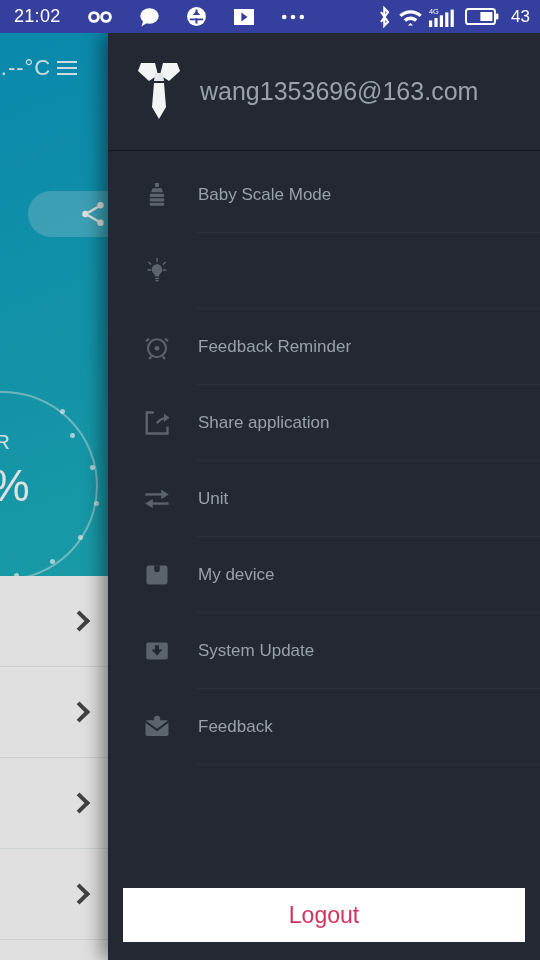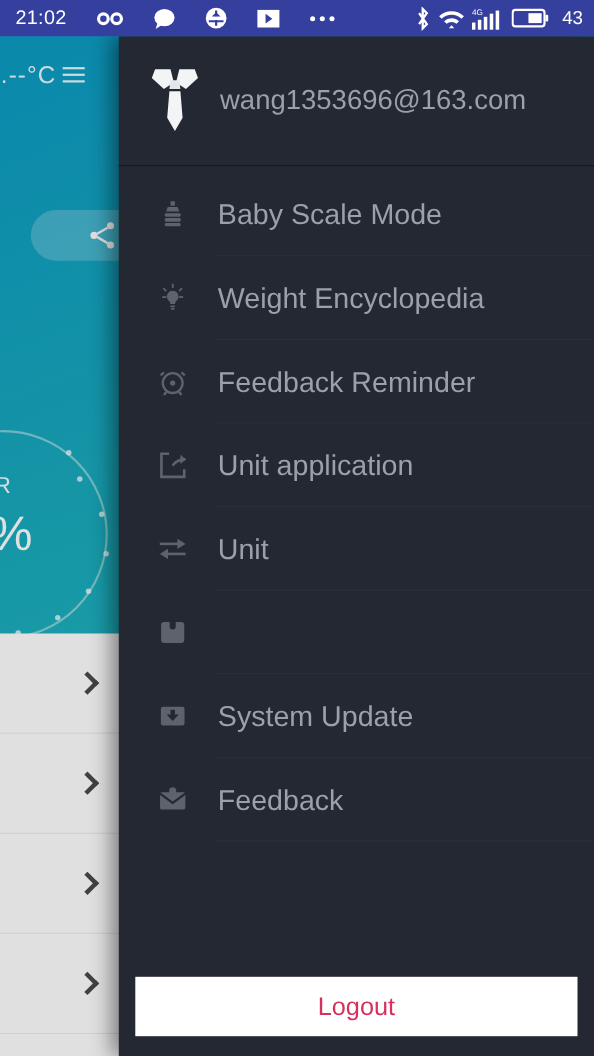--- a/index.html
+++ b/index.html
@@ -102,21 +102,21 @@
     position:relative;
   }
   .menu-item .sep{
     position:absolute; left:88px; right:0; bottom:0; height:1px;
     background:rgba(255,255,255,.035);
   }
   .mi-icon{
     width:46px; flex:none; display:flex; align-items:center; justify-content:center;
     opacity:.78;
   }
-  .mi-label{ margin-left:18px; color:#9aa1ab; font-size:26px; }
+  .mi-label{ margin-left:18px; color:#9aa1ab; font-size:17px; }
 
   #logout-wrap{ flex:none; padding:0 15px 18px 15px; }
   #logout-btn{
     height:54px; background:#ffffff; border:none; width:100%;
     color:#d6315e; font-size:23px; font-family:"Liberation Sans", sans-serif;
     display:flex; align-items:center; justify-content:center;
   }
 </style>
 </head>
 <body>
@@ -214,21 +214,20 @@
             <path d="M12 6.6a4.2 4.2 0 0 0-2.6 7.5c.5.4.8 1 .8 1.6v.6h3.6v-.6c0-.6.3-1.2.8-1.6A4.2 4.2 0 0 0 12 6.6z"></path>
             <rect x="10.2" y="17.3" width="3.6" height="1.3" rx=".6"></rect>
             <rect x="10.6" y="19.2" width="2.8" height="1.2" rx=".6"></rect>
             <rect x="11.4" y="1.6" width="1.3" height="3"></rect>
             <rect x="4.4" y="10.6" width="3" height="1.3"></rect>
             <rect x="16.6" y="10.6" width="3" height="1.3"></rect>
             <rect x="5.6" y="4.4" width="1.3" height="3" transform="rotate(-45 6.2 5.9)"></rect>
             <rect x="17.1" y="4.4" width="1.3" height="3" transform="rotate(45 17.8 5.9)"></rect>
           </svg>
         </span>
-        <span class="mi-label">Weight Encyclopedia</span>
         <span class="sep"></span>
       </div>
 
       <div class="menu-item">
         <span class="mi-icon">
           <svg width="30" height="30" viewBox="0 0 24 24" fill="none" stroke="#6d747e" stroke-width="1.7">
             <circle cx="12" cy="13" r="7.2"></circle>
             <circle cx="12" cy="13" r="1.9" fill="#6d747e" stroke="none"></circle>
             <path d="M5.6 5.2 3.2 7.4M18.4 5.2l2.4 2.2M7.4 19.6 5.6 21.6M16.6 19.6l1.8 2"></path>
           </svg>
@@ -238,21 +237,21 @@
       </div>
 
       <div class="menu-item">
         <span class="mi-icon">
           <svg width="30" height="30" viewBox="0 0 24 24" fill="none" stroke="#6d747e" stroke-width="1.9">
             <path d="M9.4 3.6H3.8v16.8h16.6v-5.6"></path>
             <path d="M12.4 11.6c3-3.4 5.4-3.8 8.2-3.9" stroke-linecap="round"></path>
             <path d="M17.6 4.4 21.6 7.7 17.6 11.1z" fill="#6d747e" stroke="none"></path>
           </svg>
         </span>
-        <span class="mi-label">Unit application</span>
+        <span class="mi-label">Share application</span>
         <span class="sep"></span>
       </div>
 
       <div class="menu-item">
         <span class="mi-icon">
           <svg width="30" height="30" viewBox="0 0 24 24" fill="#6d747e">
             <rect x="2.6" y="7.4" width="14" height="1.9"></rect>
             <path d="M15.4 4.6 21.4 8.35 15.4 12.1z"></path>
             <rect x="7.4" y="14.7" width="14" height="1.9"></rect>
             <path d="M8.6 11.9 2.6 15.65 8.6 19.4z"></path>
@@ -262,20 +261,21 @@
         <span class="sep"></span>
       </div>
 
       <div class="menu-item">
         <span class="mi-icon">
           <svg width="30" height="30" viewBox="0 0 24 24" fill="#6d747e">
             <rect x="3.6" y="4.4" width="16.8" height="15.2" rx="2.2"></rect>
             <path d="M9.8 4.4h4.4v3.2a2.2 2.2 0 0 1-4.4 0z" fill="#232832"></path>
           </svg>
         </span>
+        <span class="mi-label">My device</span>
         <span class="sep"></span>
       </div>
 
       <div class="menu-item">
         <span class="mi-icon">
           <svg width="30" height="30" viewBox="0 0 24 24" fill="#6d747e">
             <rect x="3.4" y="5.2" width="17.2" height="13.6" rx="1.6"></rect>
             <path d="M12 15.6 7.6 10.8h2.8V7.4h3.2v3.4h2.8z" fill="#232832"></path>
           </svg>
         </span>

